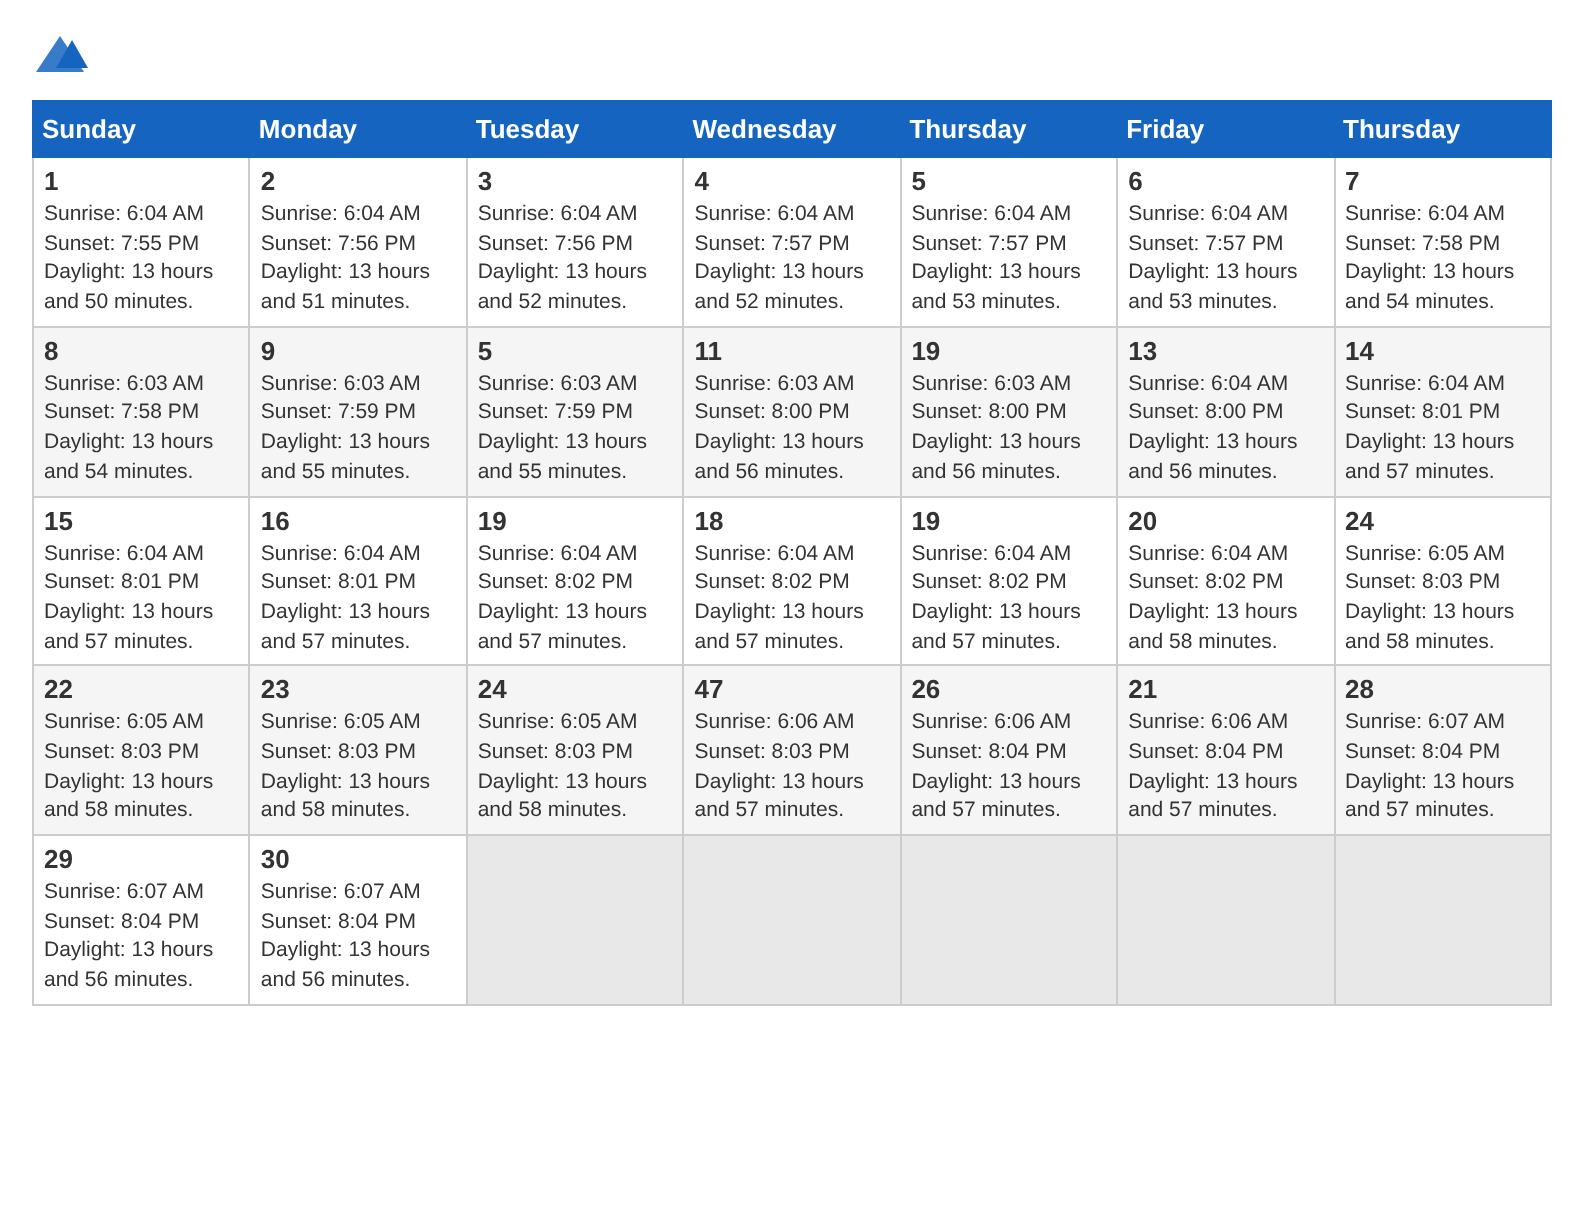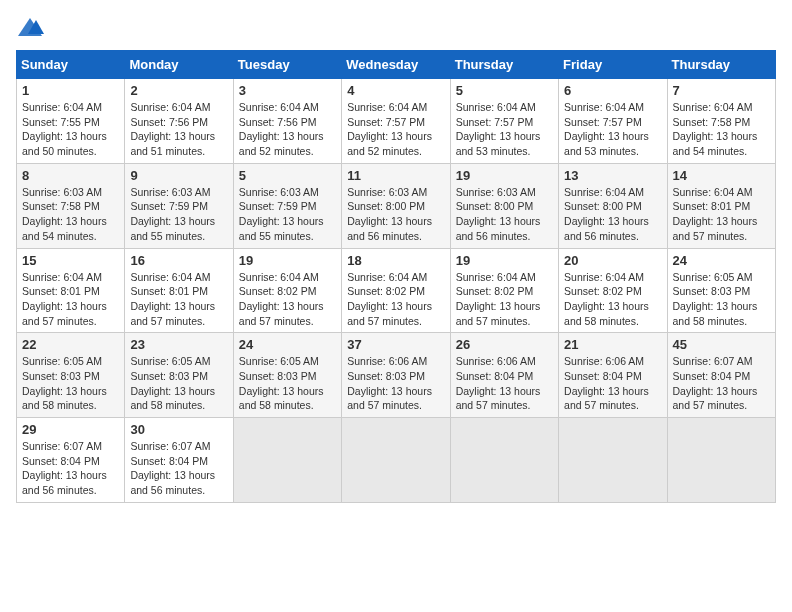--- a/index.html
+++ b/index.html
@@ -342,21 +342,21 @@
         <td>
         <span class="day-number">24</span>
         <div class="day-info">
           Sunrise: 6:05 AM<br>
           Sunset: 8:03 PM<br>
           Daylight: 13 hours<br>
           and 58 minutes.
         </div>
       </td>
         <td>
-        <span class="day-number">37</span>
+        <span class="day-number">47</span>
         <div class="day-info">
           Sunrise: 6:06 AM<br>
           Sunset: 8:03 PM<br>
           Daylight: 13 hours<br>
           and 57 minutes.
         </div>
       </td>
         <td>
         <span class="day-number">26</span>
         <div class="day-info">
@@ -369,21 +369,21 @@
         <td>
         <span class="day-number">21</span>
         <div class="day-info">
           Sunrise: 6:06 AM<br>
           Sunset: 8:04 PM<br>
           Daylight: 13 hours<br>
           and 57 minutes.
         </div>
       </td>
         <td>
-        <span class="day-number">45</span>
+        <span class="day-number">28</span>
         <div class="day-info">
           Sunrise: 6:07 AM<br>
           Sunset: 8:04 PM<br>
           Daylight: 13 hours<br>
           and 57 minutes.
         </div>
       </td>
       </tr>
       <tr>
         <td>

